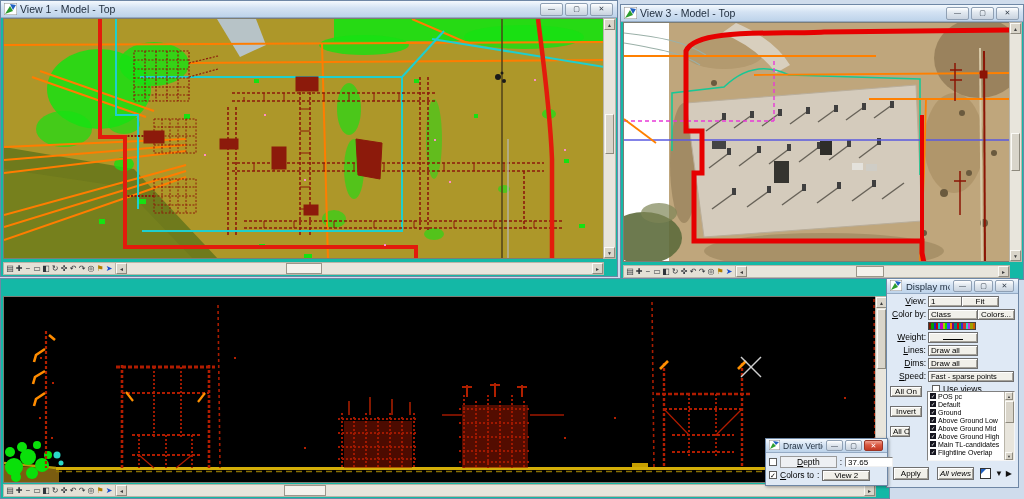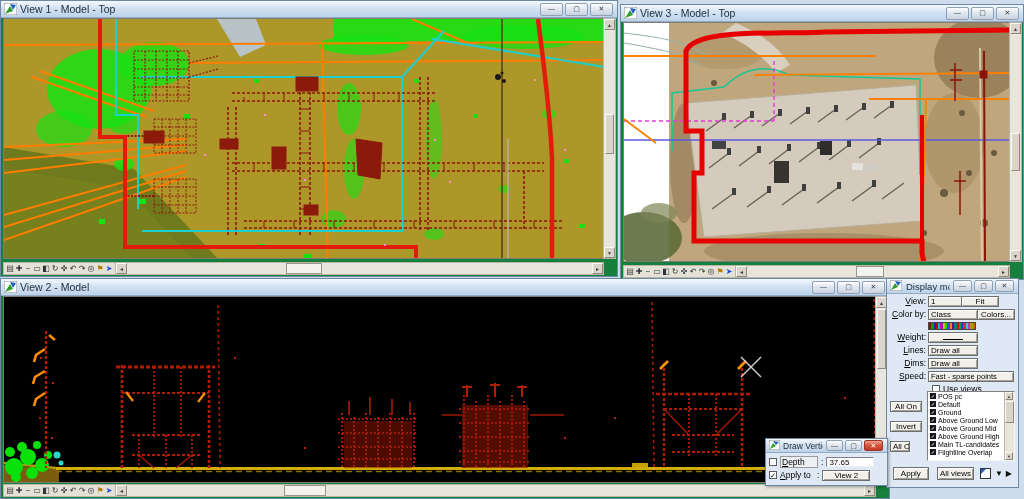--- a/index.html
+++ b/index.html
@@ -1,21 +1,21 @@
 <!DOCTYPE html>
 <html><head>
 <meta charset="utf-8">
 <style>
   html,body{margin:0;padding:0;}
   body{width:1024px;height:499px;position:relative;overflow:hidden;
        background:#cfdcec;font-family:"Liberation Sans",sans-serif;
        -webkit-font-smoothing:antialiased;}
 
   
-  .win{position:absolute;background:#15803d;border:1px solid #6e87a5;box-sizing:border-box;}
+  .win{position:absolute;background:#14b8a6;border:1px solid #6e87a5;box-sizing:border-box;}
   .tb{height:17px;display:flex;align-items:center;gap:3px;padding:0 3px;
       background:linear-gradient(#f4f9fe,#d3e2f3 45%,#bdd3ea);
       border-bottom:1px solid #94aac4;font-size:10.5px;color:#1e2c3c;box-sizing:border-box;}
   .tb .ttl{flex:1;white-space:nowrap;overflow:hidden;}
   .appico{width:13px;height:12px;display:inline-block;flex:0 0 13px;}
   .capbtns{display:flex;gap:2px;margin-right:1px;}
   .cb{width:21px;height:11px;border:1px solid #8fa0b4;border-radius:2px;
       background:linear-gradient(#ffffff,#e2e9f0 40%,#c9d3df);
       font-size:7px;line-height:9px;text-align:center;color:#39434f;}
   .cb.red{background:linear-gradient(#f0a08e,#da5740 45%,#c23a24);color:#fff;border-color:#9c3526;}
@@ -448,35 +448,20 @@
       </div>
     <div class="hscroll">
       <div class="sbtn" style="height:100%;">◄</div>
       <div class="hthumb" style="left:120px;width:26px;"></div>
       <div class="sbtn" style="height:100%;position:absolute;right:0;">►</div>
     </div>
   </div>
 </div>
 
 <div class="win" style="left:0;top:278px;width:890px;height:221px;">
-  <div class="tb">
-    <span class="appico">
-      <svg width="13" height="12">
-          <rect x="0" y="0" width="13" height="12" fill="#fff" stroke="#888"></rect>
-          <polygon points="1,11 6,3 9,8" fill="#2e9e2e"></polygon>
-          <polygon points="6,1 12,2 9,7" fill="#2060c0"></polygon>
-        </svg>
-    </span>
-    <span class="ttl">View 2 - Model</span>
-    <span class="capbtns">
-      <span class="cb">—</span>
-      <span class="cb">▢</span>
-      <span class="cb">✕</span>
-    </span>
-  </div>
   <div class="content" style="width:873px;height:187px;">
     <svg width="873" height="187" viewBox="0 0 873 187">
       <g>
         <rect width="873" height="187" fill="#000"></rect>
 
         <polygon points="0,168 55,172 55,187 0,187" fill="#7a5c10"></polygon>
         <rect x="52" y="170" width="821" height="3" fill="#d4ae08"></rect>
         <line x1="0" y1="166" x2="52" y2="171" stroke="#b89a08" stroke-width="2.5"></line>
         <line x1="52" y1="174.5" x2="873" y2="174.5" stroke="#8a7004" stroke-width="1.5" stroke-dasharray="6,4"></line>
         <rect x="628" y="166" width="16" height="4" fill="#c8a000"></rect>
@@ -713,21 +698,21 @@
   <div class="row">
     <span class="lbl" style="width:36px;">Speed:</span>
     <span class="btn" style="width:86px;margin-left:2px;text-align:left;font-size:7.5px;">Fast - sparse points</span>
   </div>
   <div class="row">
     <span style="width:42px;"></span>
     <span class="chk"></span>
     <span class="lbl" style="margin-left:3px;text-align:left;">Use views</span>
   </div>
 
-  <div style="position:absolute;left:3px;top:122px;width:34px;">
+  <div style="position:absolute;left:3px;top:107px;width:34px;">
     <div class="btn" style="width:32px;margin-bottom:9px;">All On</div>
     <div class="btn" style="width:32px;margin-bottom:9px;">Invert</div>
     <div class="btn" style="width:20px;">All Off</div>
   </div>
   <div class="listbox" style="left:40px;top:112px;width:88px;height:70px;">
     <div style="position:absolute;left:0;top:0;right:9px;">
       <div class="li">
           <span class="box">✓</span>
           <span>POS pc</span>
         </div>
@@ -762,21 +747,21 @@
     </div>
     <div style="position:absolute;right:0;top:0;bottom:0;width:9px;background:#e8e5dc;border-left:1px solid #b9b5a9;">
       <div class="sbtn" style="width:8px;height:8px;font-size:4px;line-height:7px;">▲</div>
       <div class="sbtn" style="width:8px;height:8px;font-size:4px;line-height:7px;position:absolute;bottom:0;">▼</div>
       <div class="vthumb" style="left:0;right:0;top:9px;height:20px;"></div>
     </div>
   </div>
 
   <div class="row" style="position:absolute;left:3px;right:3px;bottom:6px;height:13px;">
     <span class="btn" style="width:40px;height:13px;line-height:12px;">Apply</span>
-    <span class="btn" style="width:42px;height:13px;line-height:12px;margin-left:8px;">All views</span>
+    <span class="btn" style="width:42px;height:13px;line-height:12px;margin-left:8px;font-style:italic;">All views</span>
     <span style="margin-left:6px;width:10px;height:9px;border:1px solid #333;background:#fff;position:relative;display:inline-block;">
         <span style="position:absolute;left:0;top:0;width:0;height:0;border-top:5px solid #2060c0;border-right:5px solid transparent;"></span>
       </span>
     <span class="tri" style="margin-left:4px;">▼</span>
     <span class="tri" style="margin-left:3px;">▶</span>
   </div>
 </div>
 
 <div class="dlg" style="left:765px;top:438px;width:123px;height:48px;box-shadow:1px 1px 3px rgba(0,0,0,0.35);">
   <div class="tb" style="height:14px;font-size:8.5px;">
@@ -789,23 +774,23 @@
     </span>
     <span class="ttl">Draw Vertical ...</span>
     <span class="capbtns">
       <span class="cb" style="width:15px;height:9px;">—</span>
       <span class="cb" style="width:15px;height:9px;">▢</span>
       <span class="cb red" style="width:17px;height:9px;">✕</span>
     </span>
   </div>
   <div class="row" style="height:12px;margin-top:3px;">
     <span class="chk"></span>
-    <span class="lbl" style="margin-left:3px;width:34px;text-align:left;border:1px solid #9a9a9a;padding:0 1px;background:#eef0f3;">Depth</span>
+    <span class="lbl" style="margin-left:3px;width:34px;text-align:left;border:1px solid #9a9a9a;padding:0 16px;background:#eef0f3;">Depth</span>
     <span class="lbl" style="margin-left:3px;">:</span>
     <input class="fld" style="margin-left: 3px;" value="37.65">
   </div>
   <div class="row" style="height:12px;">
     <span class="chk">✓</span>
-    <span class="lbl" style="margin-left:3px;width:34px;text-align:left;">Apply to</span>
+    <span class="lbl" style="margin-left:3px;width:34px;text-align:left;">Colors to</span>
     <span class="lbl" style="margin-left:3px;">:</span>
     <span class="btn" style="width:48px;margin-left:3px;">View 2</span>
   </div>
 </div>
 
 </body></html>

